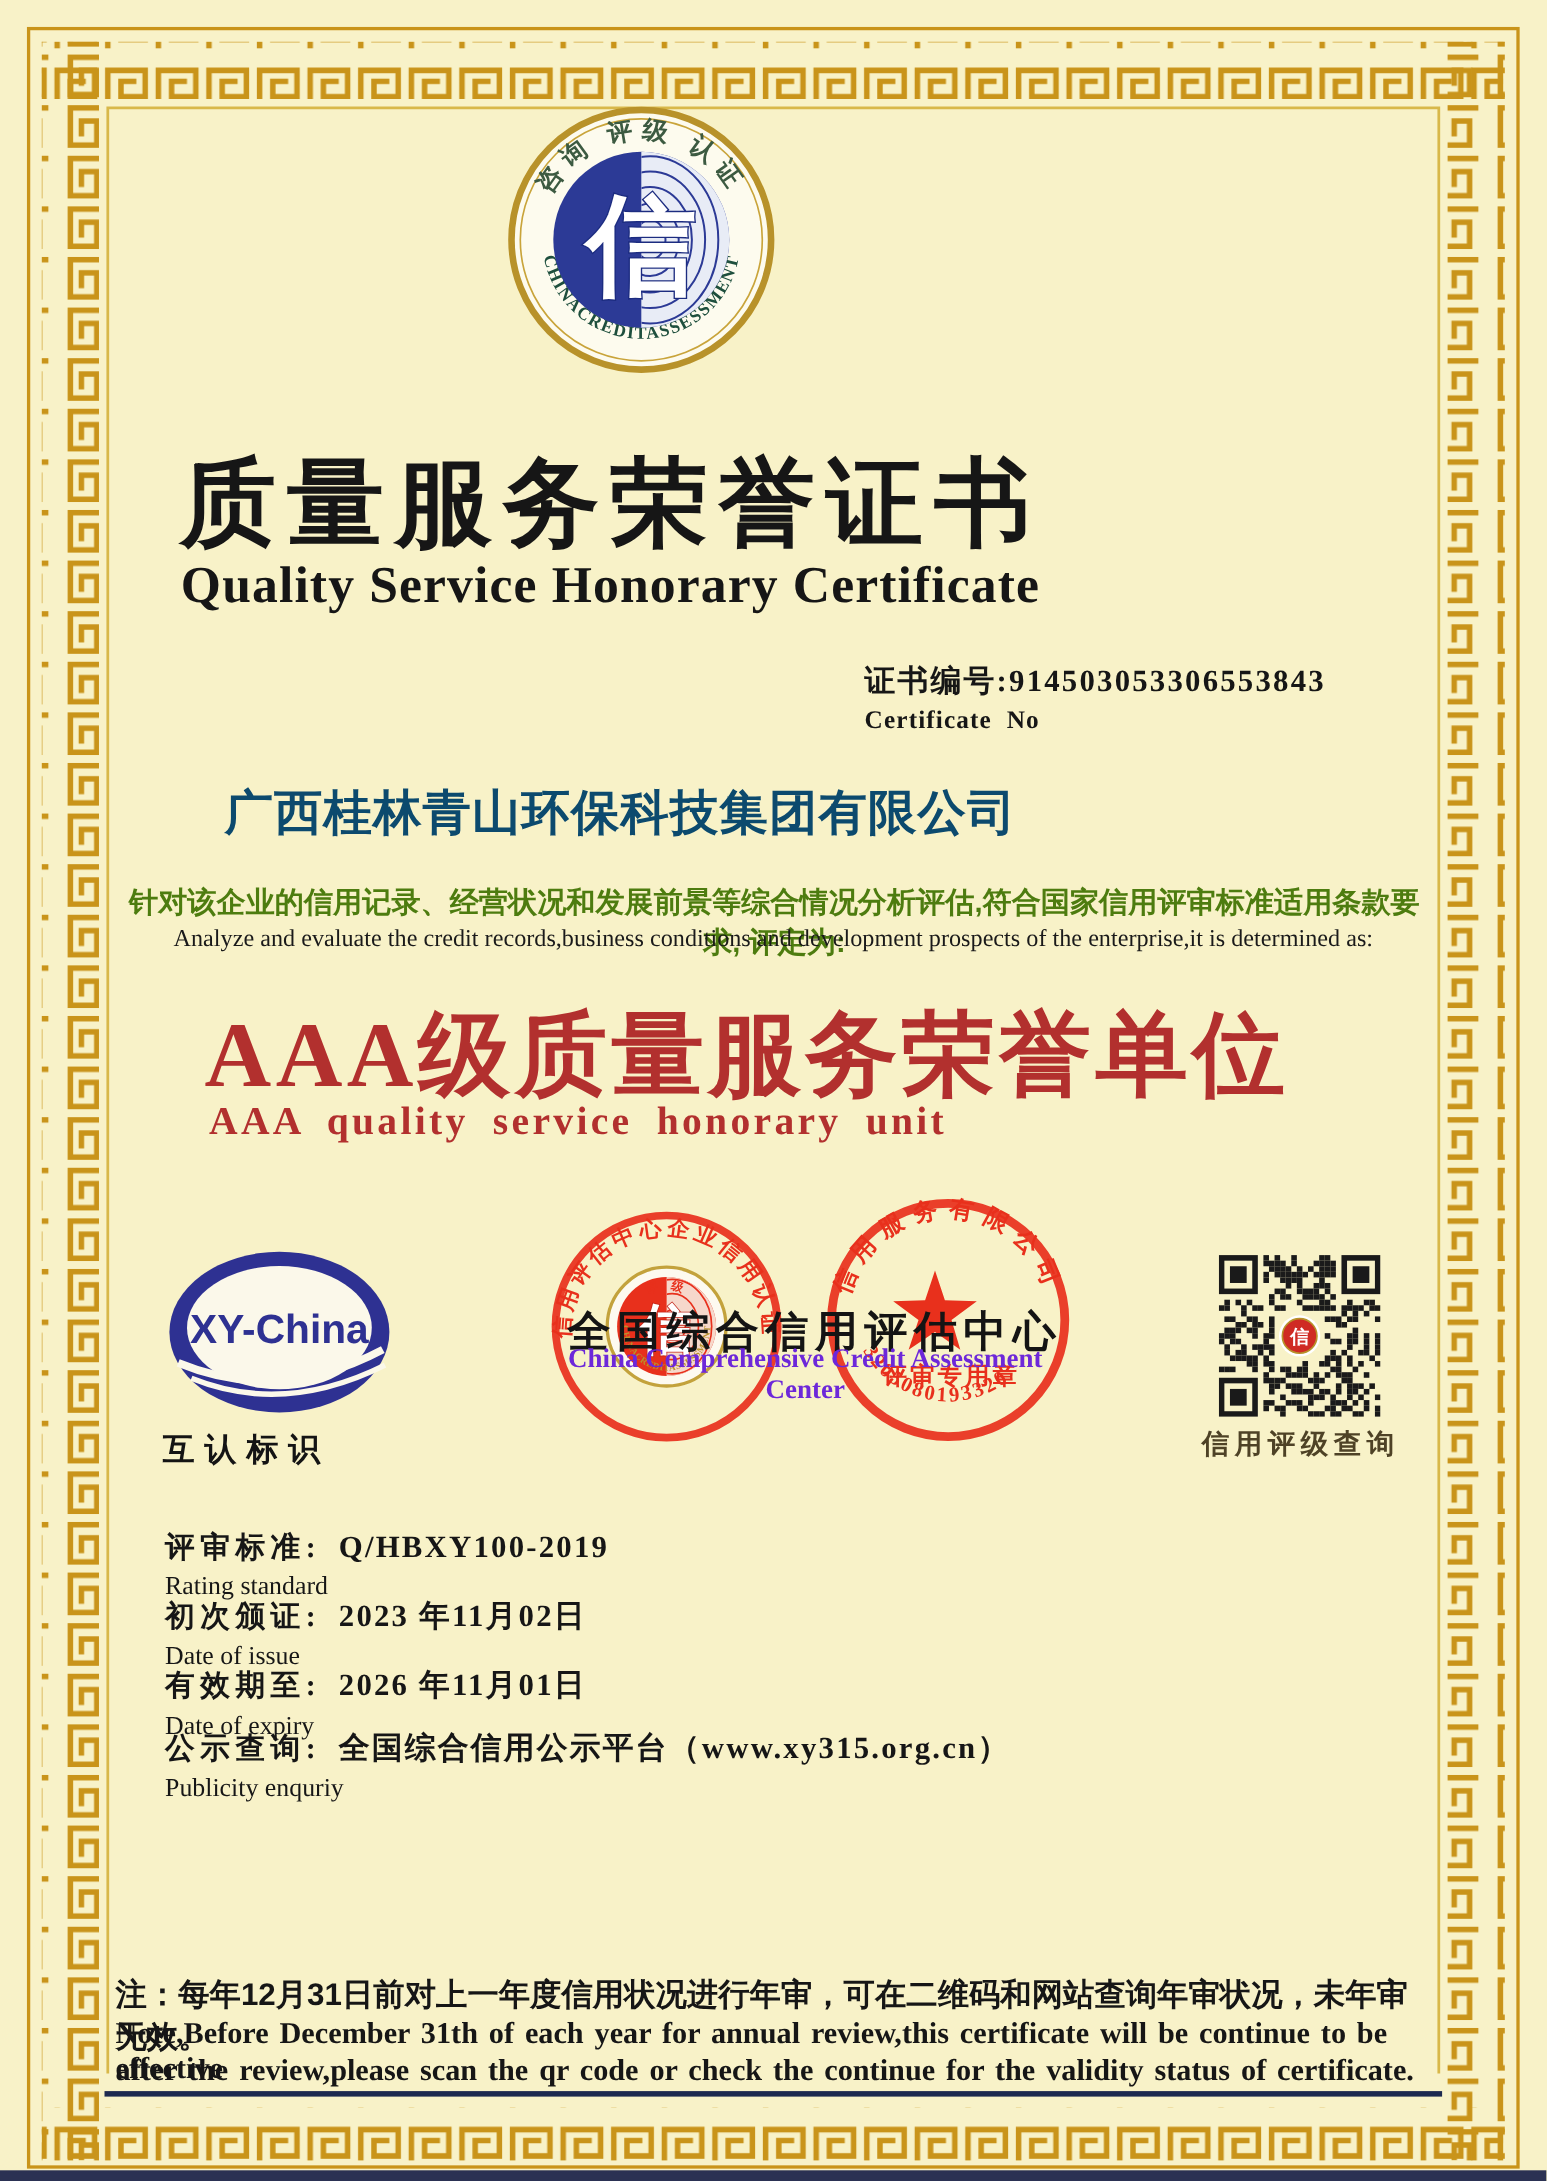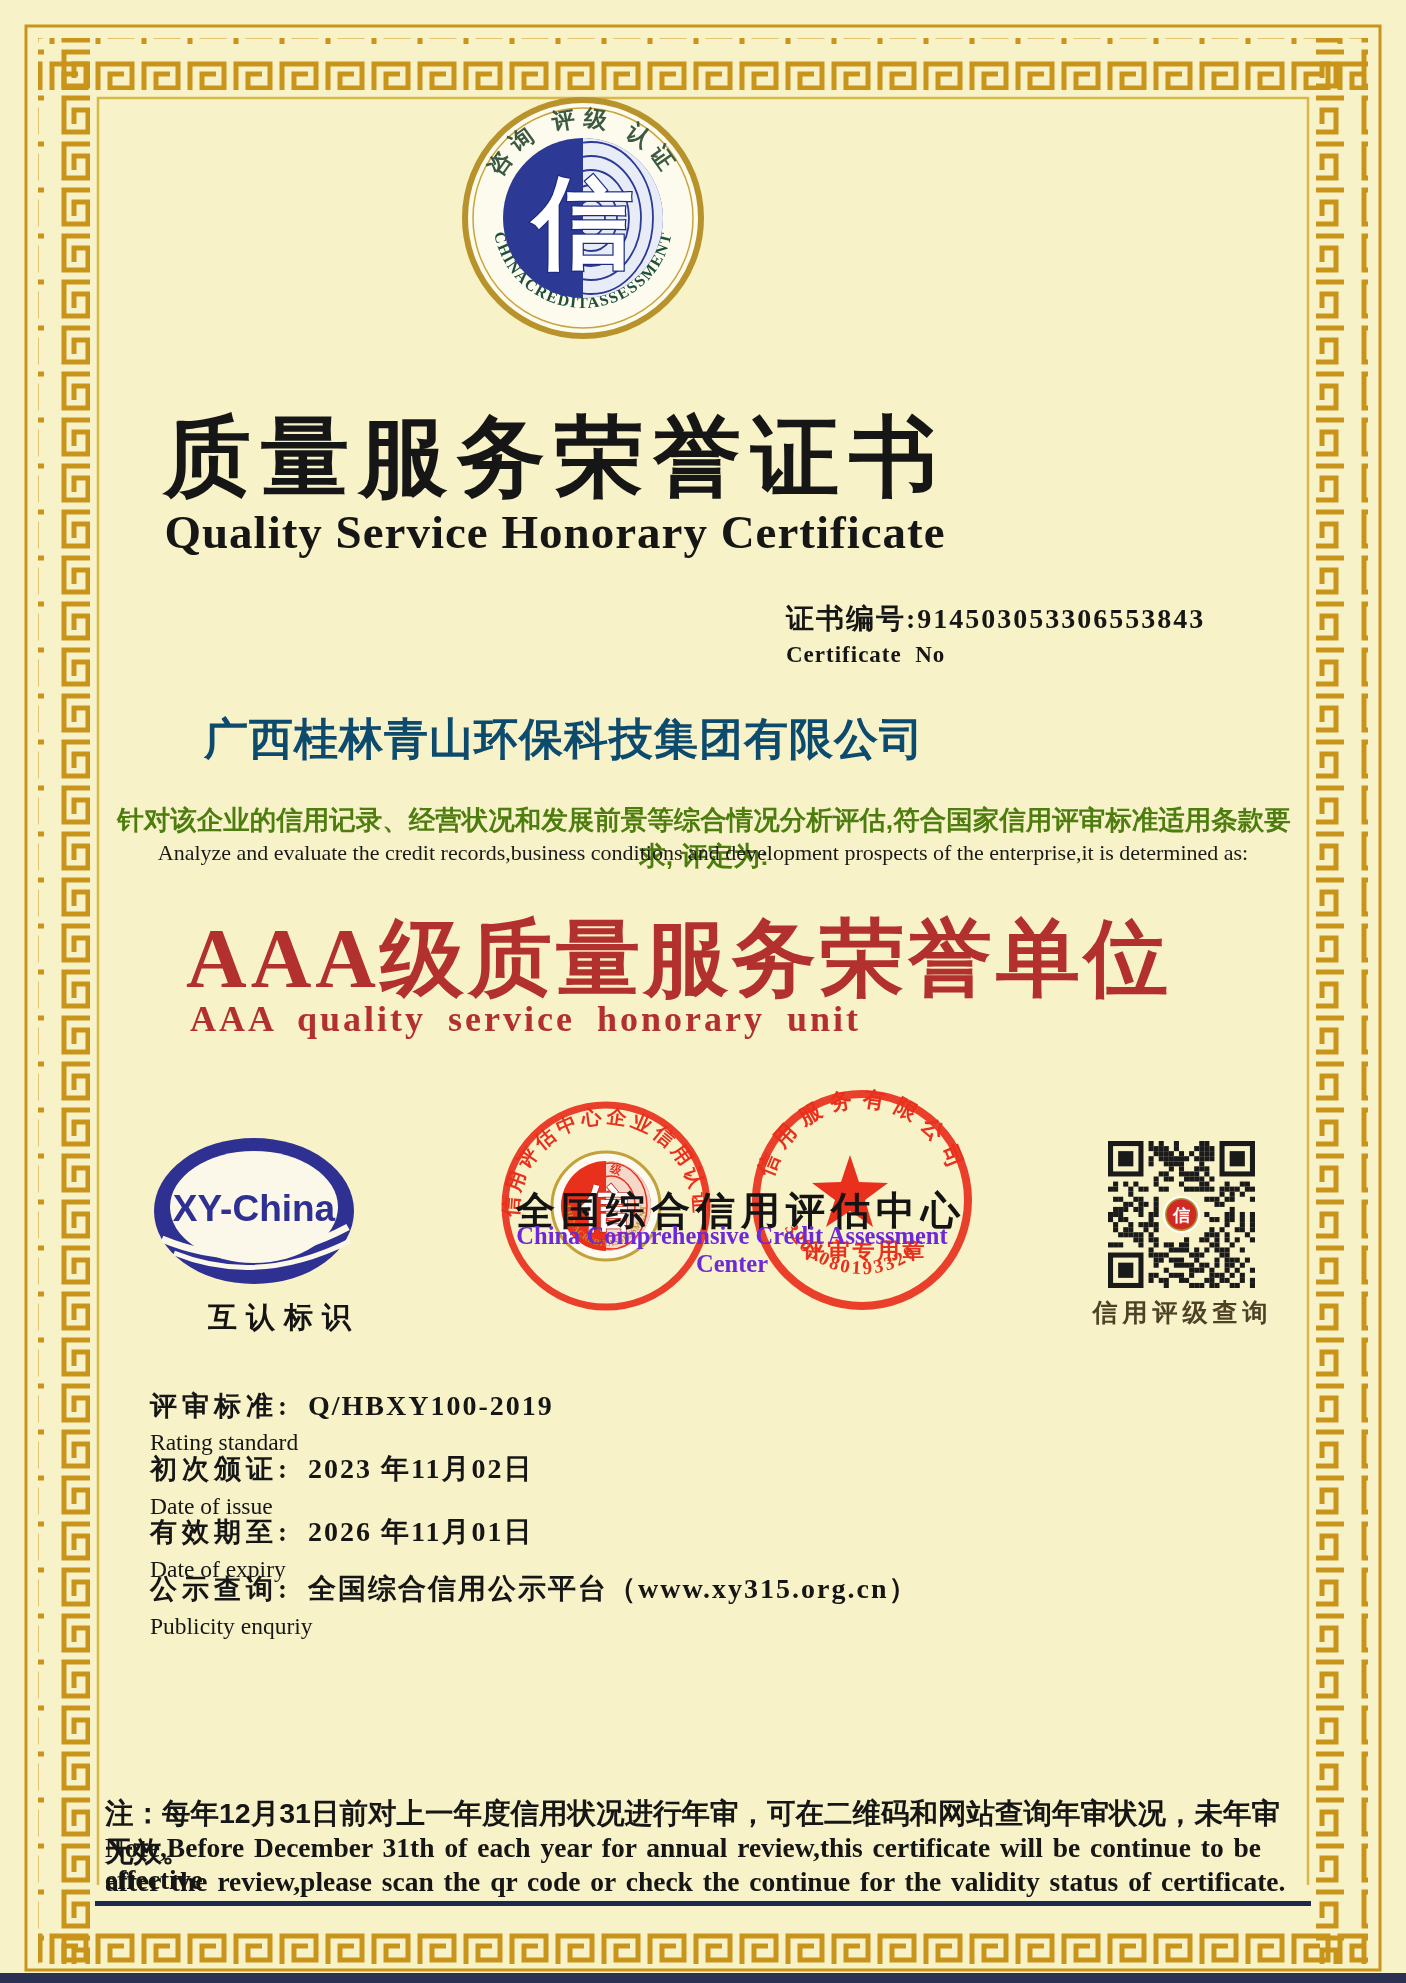--- a/index.html
+++ b/index.html
@@ -20,21 +20,21 @@
   .stmt-zh{left:101px;top:802px;width:1206px;font-size:26.5px;font-weight:600;
            color:#4d7c0f;text-align:center;font-family:"Liberation Sans",sans-serif;}
   .stmt-en{left:100px;top:840px;width:1206px;font-size:22px;color:#1a1a1a;
            text-align:center;}
   .award-zh{left:186px;top:902px;font-size:84px;font-weight:900;color:#b2302e;
             letter-spacing:4px;}
   .award-en{left:190px;top:998px;font-size:36px;font-weight:700;color:#b2302e;
             letter-spacing:3px;word-spacing:10px;}
   
   .xy-caption{left:148px;top:1298px;width:212px;font-size:29px;font-weight:bold;
-              letter-spacing:9px;color:#141414;text-align:right;}
+              letter-spacing:9px;color:#141414;text-align:left;}
   .overlay-zh{left:502px;top:1184px;width:478px;font-size:39px;font-weight:bold;
               letter-spacing:6px;color:#141414;text-align:center;z-index:5;}
   .overlay-en{left:493px;top:1222px;width:478px;font-size:24.5px;font-weight:700;
               color:#6d28d9;text-align:center;z-index:5;}
   .qr-caption{left:1085px;top:1296px;width:195px;font-size:25px;font-weight:bold;
               letter-spacing:5px;color:#4e4226;text-align:center;}
   
   .detail-row{left:150px;color:#161616;}
   .detail-zh{font-size:27px;font-weight:bold;letter-spacing:5px;}
   .detail-zh .dvalue{margin-left:16px;letter-spacing:2px;font-size:28px;}

